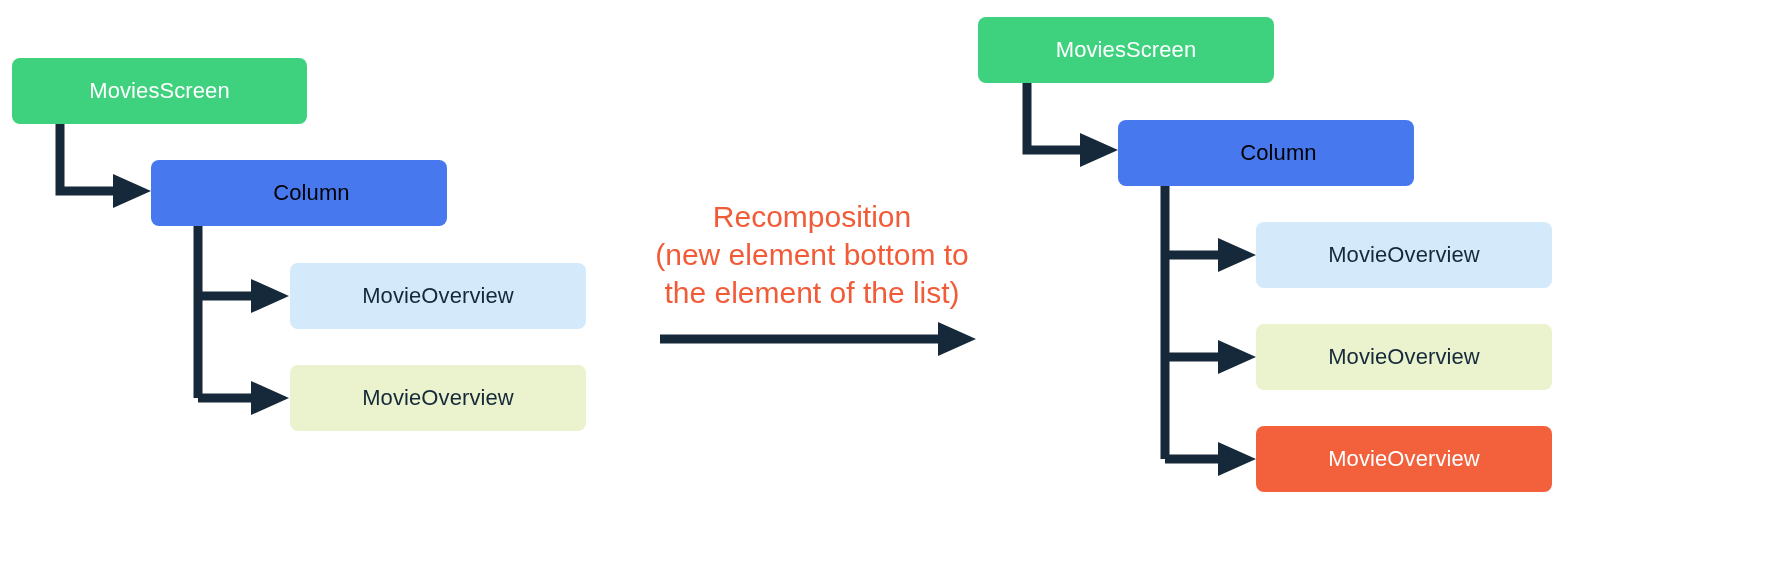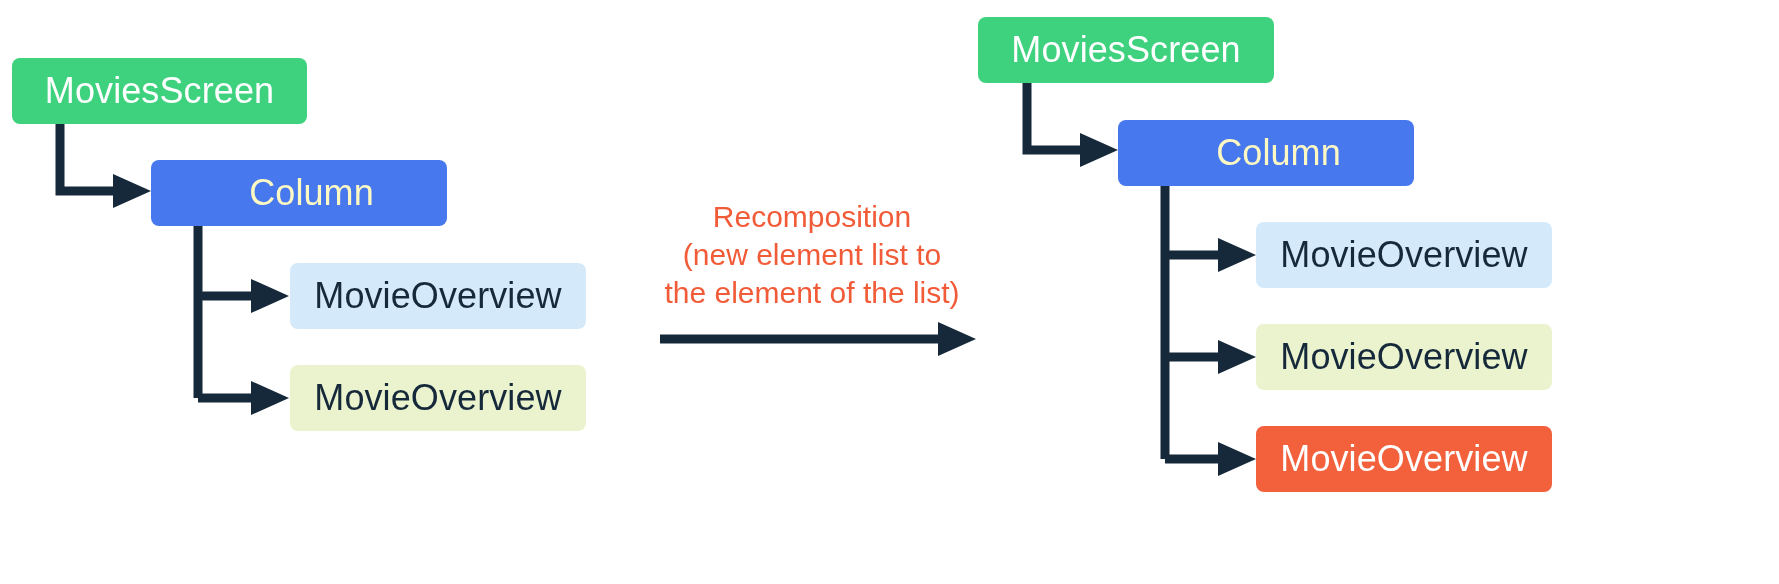--- a/index.html
+++ b/index.html
@@ -16,28 +16,28 @@
     height: 584px;
     background: #ffffff;
     overflow: hidden;
   }
   .node {
     position: absolute;
     border-radius: 8px;
     display: flex;
     align-items: center;
     justify-content: center;
-    font-size: 36px;
+    font-size: 22px;
     line-height: 1;
     letter-spacing: 0.1px;
     white-space: nowrap;
     box-sizing: border-box;
   }
   .node.green  { background: #3ED27F; color: #ffffff; }
-  .node.blue   { background: #4778EE; color: #fef9c3; padding-left: 25px; }
+  .node.blue   { background: #4778EE; color: #000000; padding-left: 25px; }
   .node.lblue  { background: #D4EAFB; color: #16293A; }
   .node.lime   { background: #EAF3CD; color: #16293A; }
   .node.orange { background: #F2603C; color: #ffffff; }
 
   .connector {
     position: absolute;
     overflow: visible;
   }
   .caption {
     position: absolute;
@@ -78,21 +78,21 @@
   <div class="node lblue" style="left:290px; top:263px; width:296px; height:66px;">
     <span>MovieOverview</span>
   </div>
 
   <div class="node lime" style="left:290px; top:365px; width:296px; height:66px;">
     <span>MovieOverview</span>
   </div>
 
   <div class="caption" style="left:612px; top:198px; width:400px;">
     <div>Recomposition</div>
-    <div>(new element list to</div>
+    <div>(new element bottom to</div>
     <div>the element of the list)</div>
   </div>
 
   <svg class="connector" style="left:658px; top:320px; width:325px; height:38px;" viewBox="0 0 325 38">
     <path d="M2,19 L285,19" fill="none" stroke="#16293A" stroke-width="9"></path>
     <polygon points="280,2 318,19 280,36" fill="#16293A"></polygon>
   </svg>
 
   <div class="node green" style="left:978px; top:17px; width:296px; height:66px;">
     <span>MoviesScreen</span>

